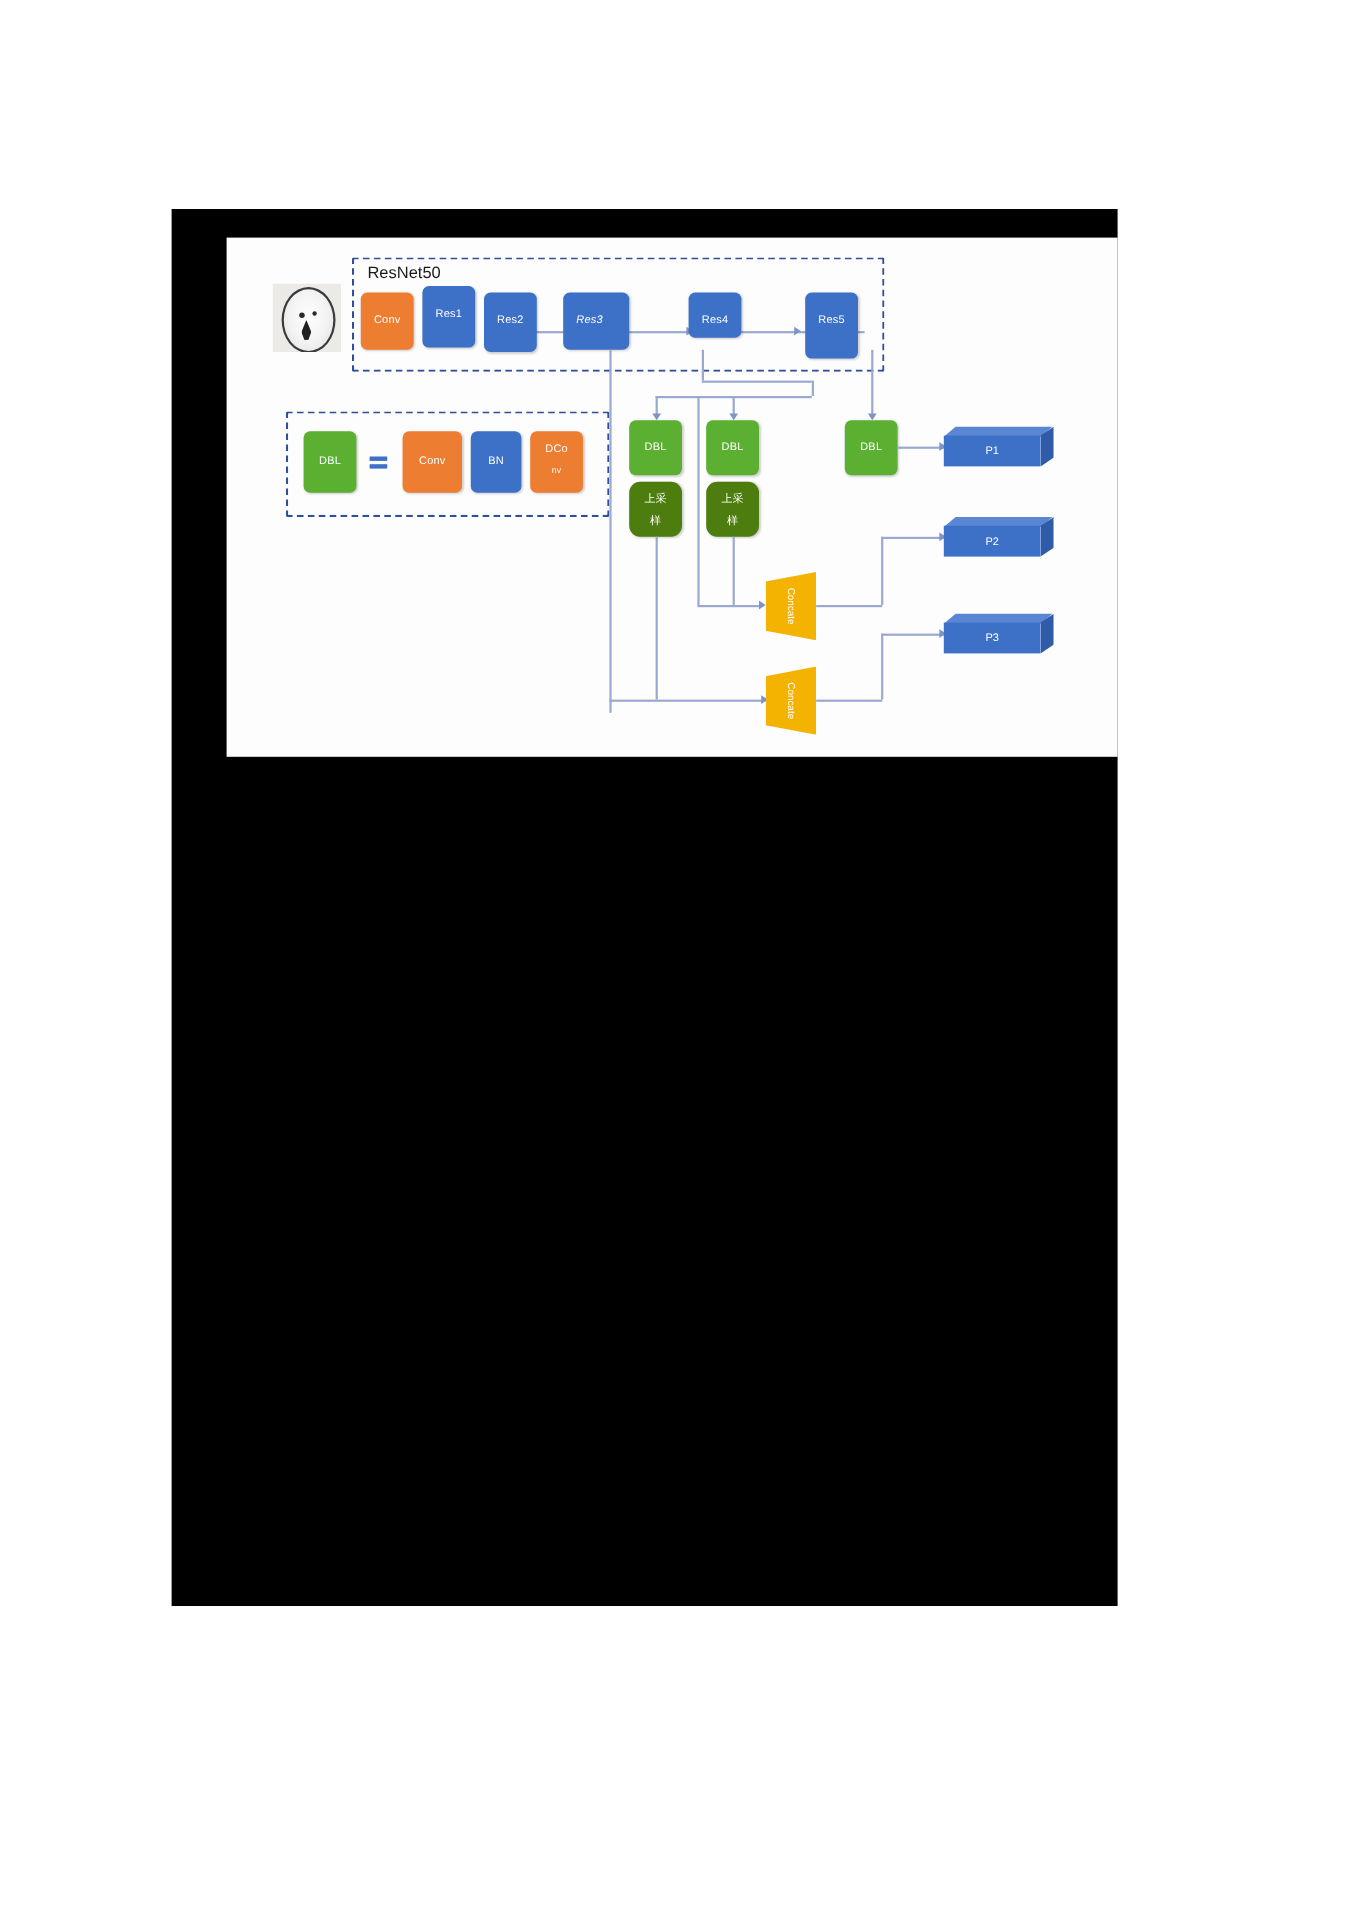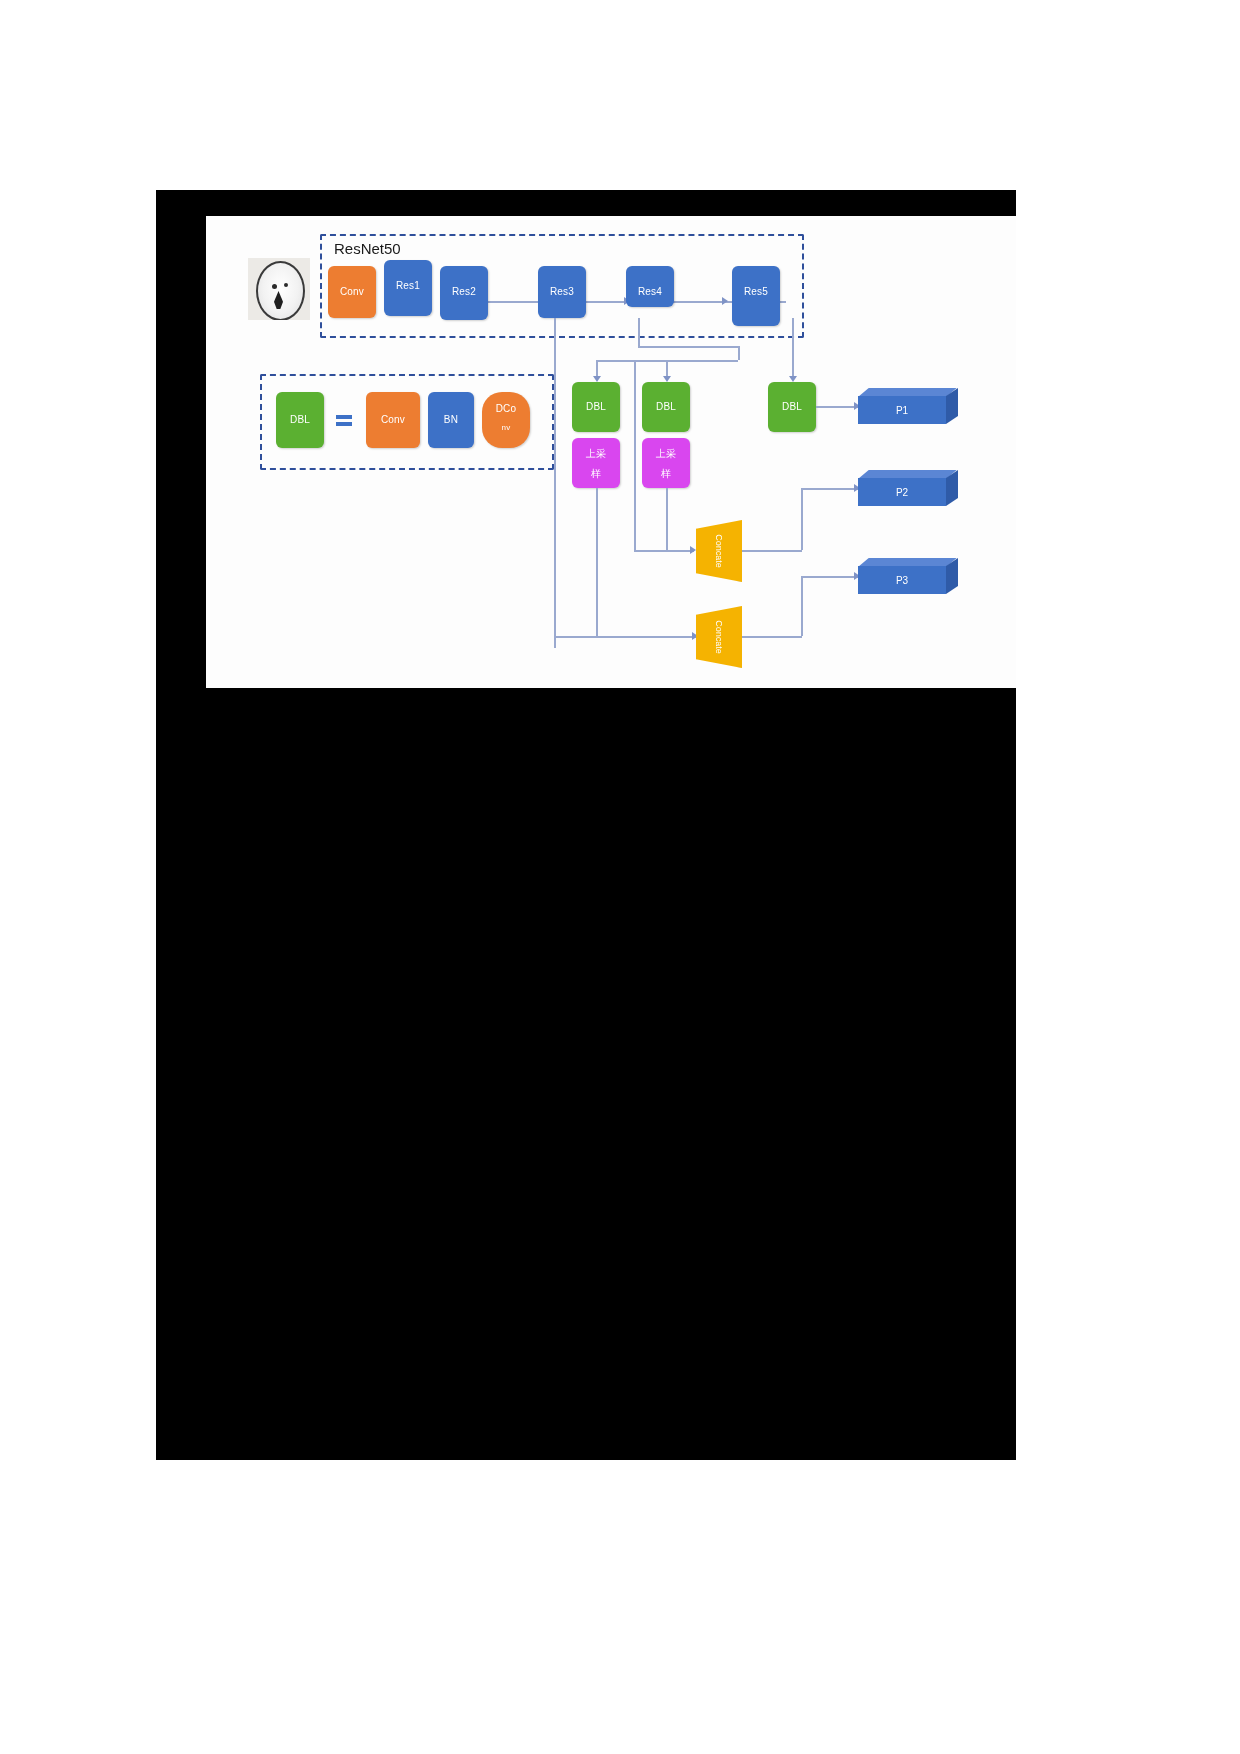--- a/index.html
+++ b/index.html
@@ -16,21 +16,21 @@
   .lbl{position:absolute;color:#ffffff;font-size:10px;letter-spacing:.2px;
        display:flex;align-items:center;justify-content:center;text-align:center;
        line-height:1.05;}
 
   
   .blk{position:absolute;border-radius:6px 6px 6px 6px;
        box-shadow:1px 1px 2px rgba(0,0,0,.18);}
   .blk.orange{background:#ed7d31;}
   .blk.blue{background:#3d71c7;}
   .blk.green{background:#5bb031;}
-  .blk.gray{background:#d946ef;}
+  .blk.gray{background:#4d7c0f;border-radius:10px;}
 
   
   .dash{position:absolute;border:2px dashed #2f4f9b;border-radius:2px;background:transparent;}
 
   .grouptitle{position:absolute;color:#1a1a1a;font-size:15px;}
 
   
   #thumb{position:absolute;left:248px;top:258px;width:62px;height:62px;
          background:#eceae6;overflow:hidden;}
   #thumb .oval{position:absolute;left:8px;top:3px;width:45px;height:56px;border-radius:50%;
@@ -98,21 +98,21 @@
 
     <div class="blk orange" style="left:122px;top:50px;width:48px;height:52px;">
       <div class="lbl" style="left:0;top:0;width:48px;height:52px;">Conv</div>
     </div>
     <div class="blk blue" style="left:178px;top:44px;width:48px;height:56px;">
       <div class="lbl" style="left:0;top:0;width:48px;height:52px;">Res1</div>
     </div>
     <div class="blk blue" style="left:234px;top:50px;width:48px;height:54px;">
       <div class="lbl" style="left:0;top:0;width:48px;height:52px;">Res2</div>
     </div>
-    <div class="blk blue" style="left:332px;top:50px;width:48px;height:52px;">
+    <div class="blk blue" style="left:306px;top:50px;width:60px;height:52px;font-style:italic;">
       <div class="lbl" style="left:0;top:0;width:48px;height:52px;">Res3</div>
     </div>
     <div class="blk blue" style="left:420px;top:50px;width:48px;height:41px;">
       <div class="lbl" style="left:0;top:0;width:48px;height:52px;">Res4</div>
     </div>
     <div class="blk blue" style="left:526px;top:50px;width:48px;height:60px;">
       <div class="lbl" style="left:0;top:0;width:48px;height:52px;">Res5</div>
     </div>
 
     <div class="dash" style="left:54px;top:158px;width:290px;height:92px;"></div>
@@ -125,21 +125,21 @@
       <i class="a"></i>
         <i class="b"></i>
     </div>
 
     <div class="blk orange" style="left:160px;top:176px;width:54px;height:56px;">
       <div class="lbl" style="left:0;top:0;width:54px;height:56px;">Conv</div>
     </div>
     <div class="blk blue" style="left:222px;top:176px;width:46px;height:56px;">
       <div class="lbl" style="left:0;top:0;width:46px;height:56px;">BN</div>
     </div>
-    <div class="blk orange" style="left:276px;top:176px;width:48px;height:56px;border-radius:20px;">
+    <div class="blk orange" style="left:276px;top:176px;width:48px;height:56px;">
       <div class="lbl" style="left:0;top:8px;width:48px;height:18px;">DCo</div>
       <div class="lbl" style="left:0;top:28px;width:48px;height:16px;font-size:8px;">nv</div>
     </div>
 
     <div class="ln lnv" style="left:586px;top:102px;height:60px;"></div>
     <div class="arw down" style="left:583px;top:160px;"></div>
 
     <div class="ln lnv" style="left:432px;top:102px;height:28px;"></div>
     <div class="ln lnh" style="left:432px;top:130px;width:100px;"></div>
     <div class="ln lnv" style="left:532px;top:130px;height:14px;"></div>

